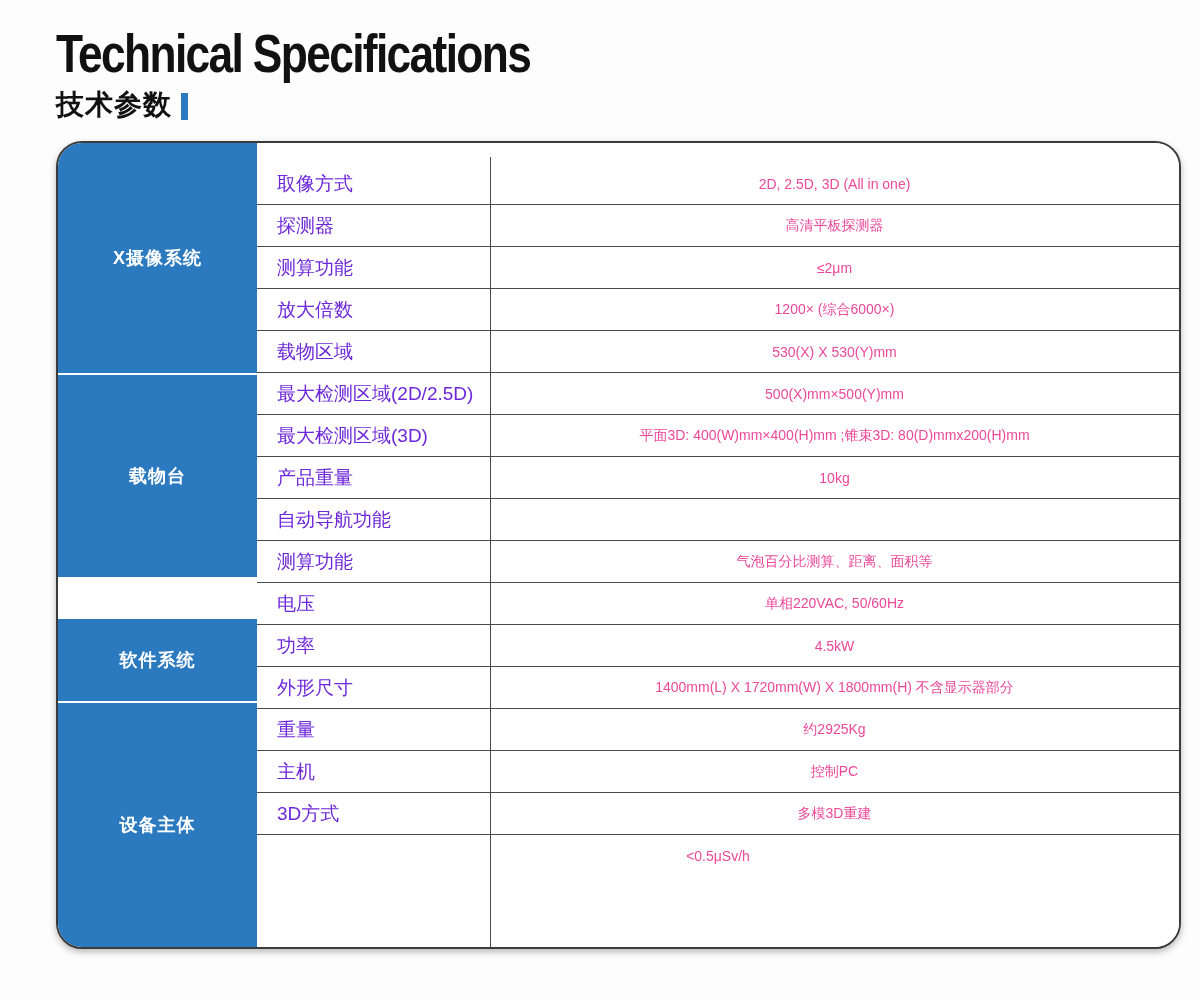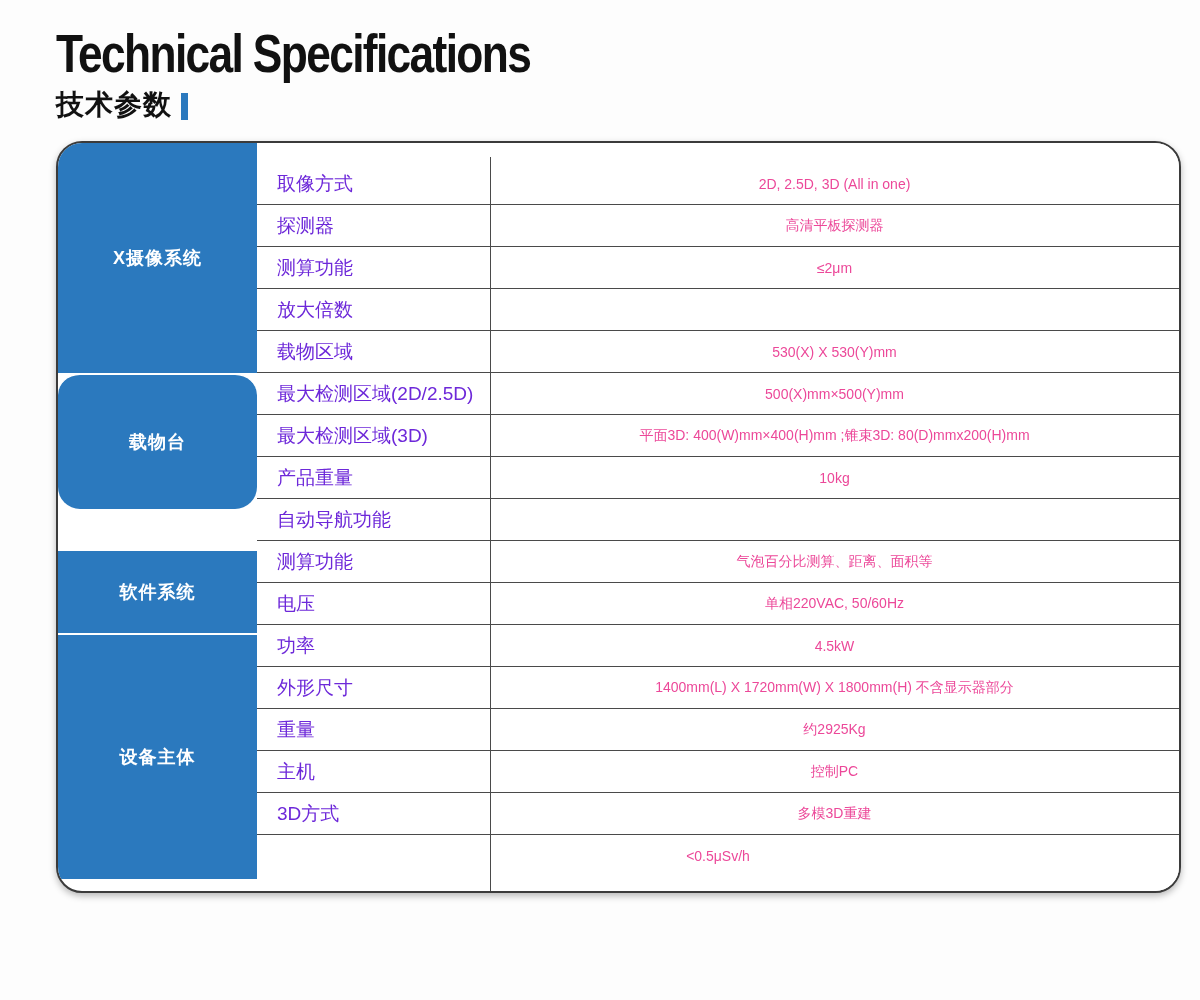--- a/index.html
+++ b/index.html
@@ -62,21 +62,21 @@
     color: #ffffff;
     font-size: 18px;
     font-weight: 700;
     display: flex;
     align-items: center;
     justify-content: center;
     letter-spacing: 1px;
   }
   .cat-cell + .cat-cell { border-top: 2px solid #ffffff; }
   .cat-0 { height: 230px; }
-  .cat-1 { height: 136px; border-radius: 22px; }
+  .cat-1 { height: 204px; }
   .cat-2 { height: 84px; margin-top: 40px;  }
   .cat-3 { height: 246px; }
 
   
   .rows-col {
     flex: 1;
     position: relative;
     padding-top: 20px;
     padding-bottom: 14px;
     background: #fff;
@@ -141,20 +141,21 @@
       <div class="row">
         <div class="cell-label">探测器</div>
         <div class="cell-value">高清平板探测器</div>
       </div>
       <div class="row">
         <div class="cell-label">测算功能</div>
         <div class="cell-value">≤2μm</div>
       </div>
       <div class="row">
         <div class="cell-label">放大倍数</div>
+        <div class="cell-value">1200× (综合6000×)</div>
       </div>
 
       <div class="row">
         <div class="cell-label">载物区域</div>
         <div class="cell-value">530(X) X 530(Y)mm</div>
       </div>
       <div class="row">
         <div class="cell-label">最大检测区域(2D/2.5D)</div>
         <div class="cell-value">500(X)mm×500(Y)mm</div>
       </div>

